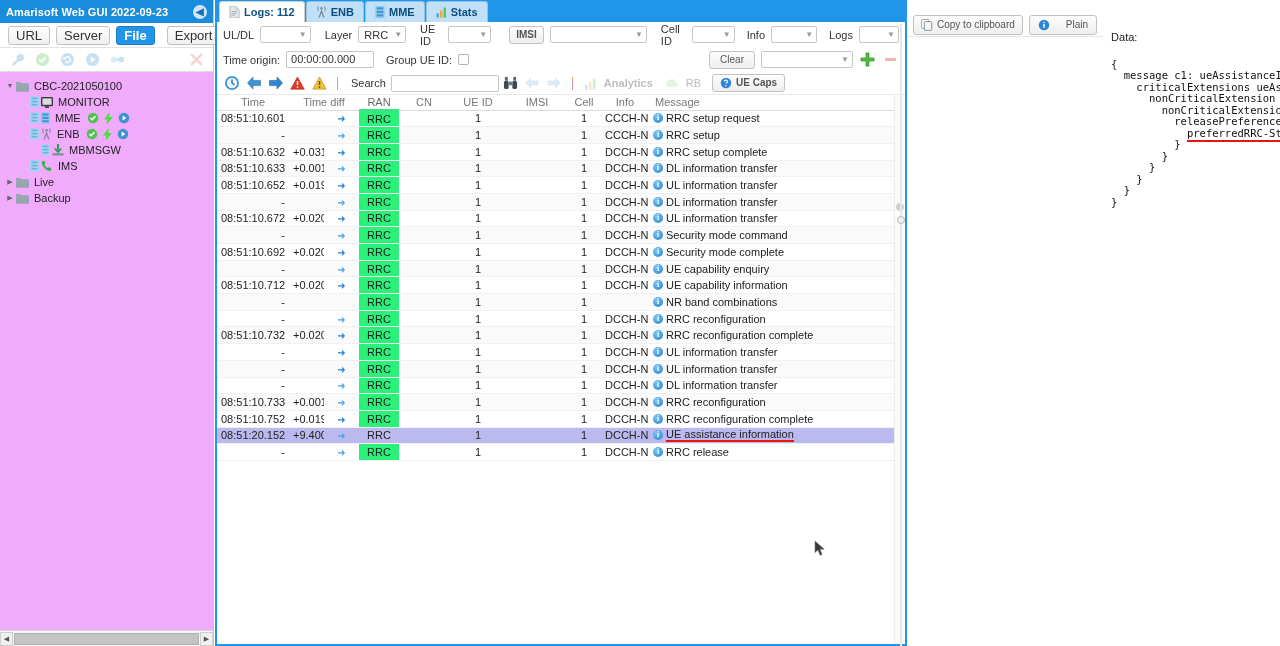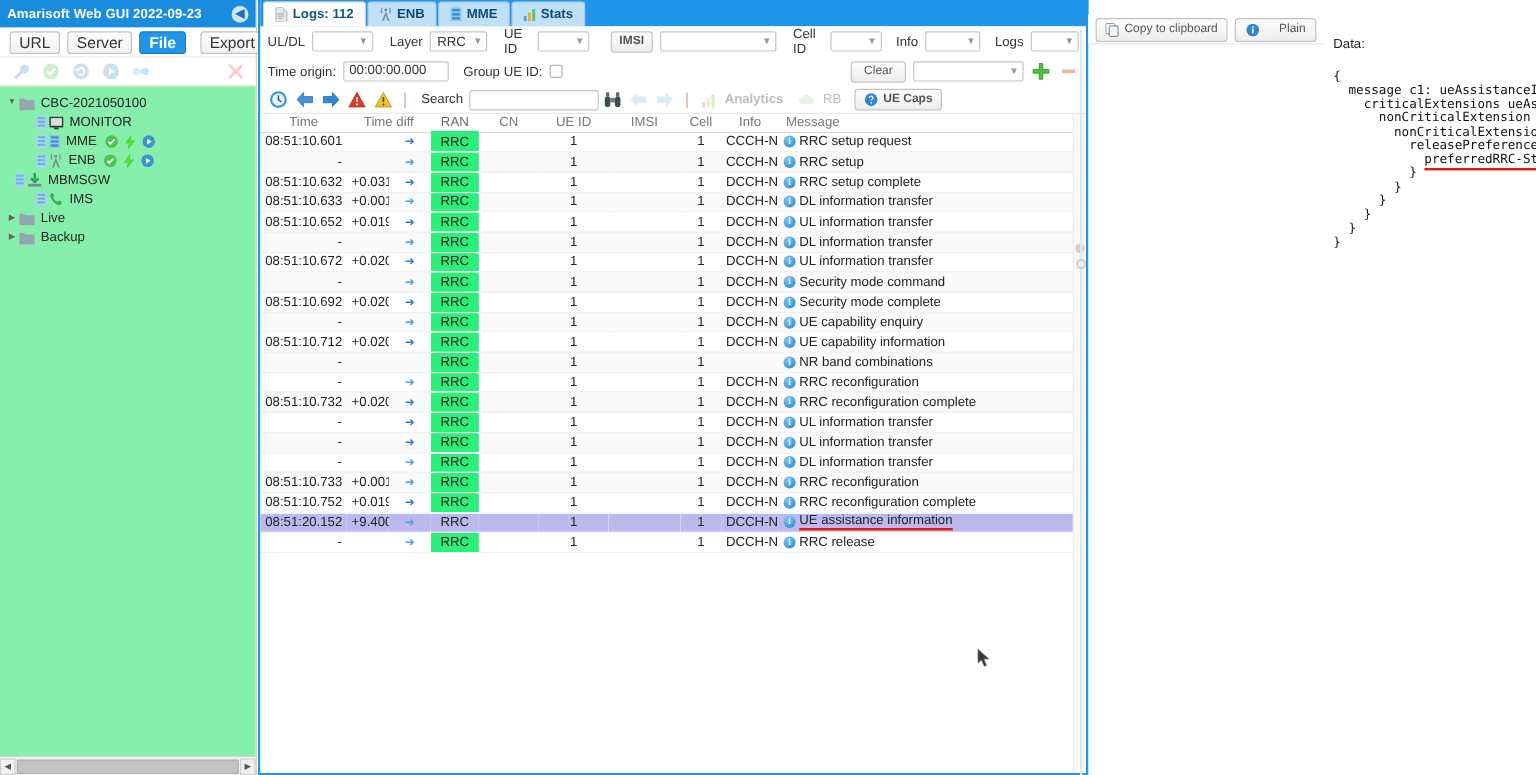--- a/index.html
+++ b/index.html
@@ -47,21 +47,21 @@
     width: 16px; height: 16px; display: inline-flex;
     align-items: center; justify-content: center;
   }
   #sb-tools {
     height: 24px; display: flex; align-items: center; gap: 9px;
     padding: 0 9px; background: #fff; border-bottom: 1px solid #dedede;
   }
   #sb-tools .spacer { flex: 1; }
   .faded { opacity: .28; }
   #tree {
-    flex: 1; overflow: hidden; padding: 6px 0 0 0; background: #86efac;
+    flex: 1; overflow: hidden; padding: 6px 0 0 0; background: #f0abfc;
   }
   .tnode {
     display: flex; align-items: center; height: 16px;
     font-size: 11px; cursor: pointer; padding-left: 4px; white-space: nowrap;
   }
   .twist {
     width: 12px; text-align: center; color: #666; font-size: 7px; line-height: 16px;
   }
   .tlabel { margin-left: 3px; }
   .ico { margin-right: 2px; display: inline-block; vertical-align: middle; }
@@ -378,21 +378,21 @@
             </svg>
         </span>
         <span class="ico" style="margin-left:3px">
           <svg width="12" height="12" viewBox="0 0 16 16">
               <circle cx="8" cy="8" r="7" fill="#3f93d2"></circle>
               <path d="M6.2 4.8l5 3.2-5 3.2z" fill="#fff"></path>
             </svg>
         </span>
       </div>
 
-      <div class="tnode" style="padding-left:12px">
+      <div class="tnode" style="padding-left:41px">
         <span class="ico">
           <svg width="9" height="12" viewBox="0 0 10 13">
               <rect x="0" y="0" width="10" height="13" rx="1" fill="#a9d5f0"></rect>
               <rect x="1.5" y="1.5" width="7" height="2" fill="#6fb4e0"></rect>
               <rect x="1.5" y="5" width="7" height="2" fill="#6fb4e0"></rect>
               <rect x="1.5" y="8.5" width="7" height="2" fill="#6fb4e0"></rect>
             </svg>
         </span>
         <span class="ico">
           <svg width="12" height="12" viewBox="0 0 13 13">

